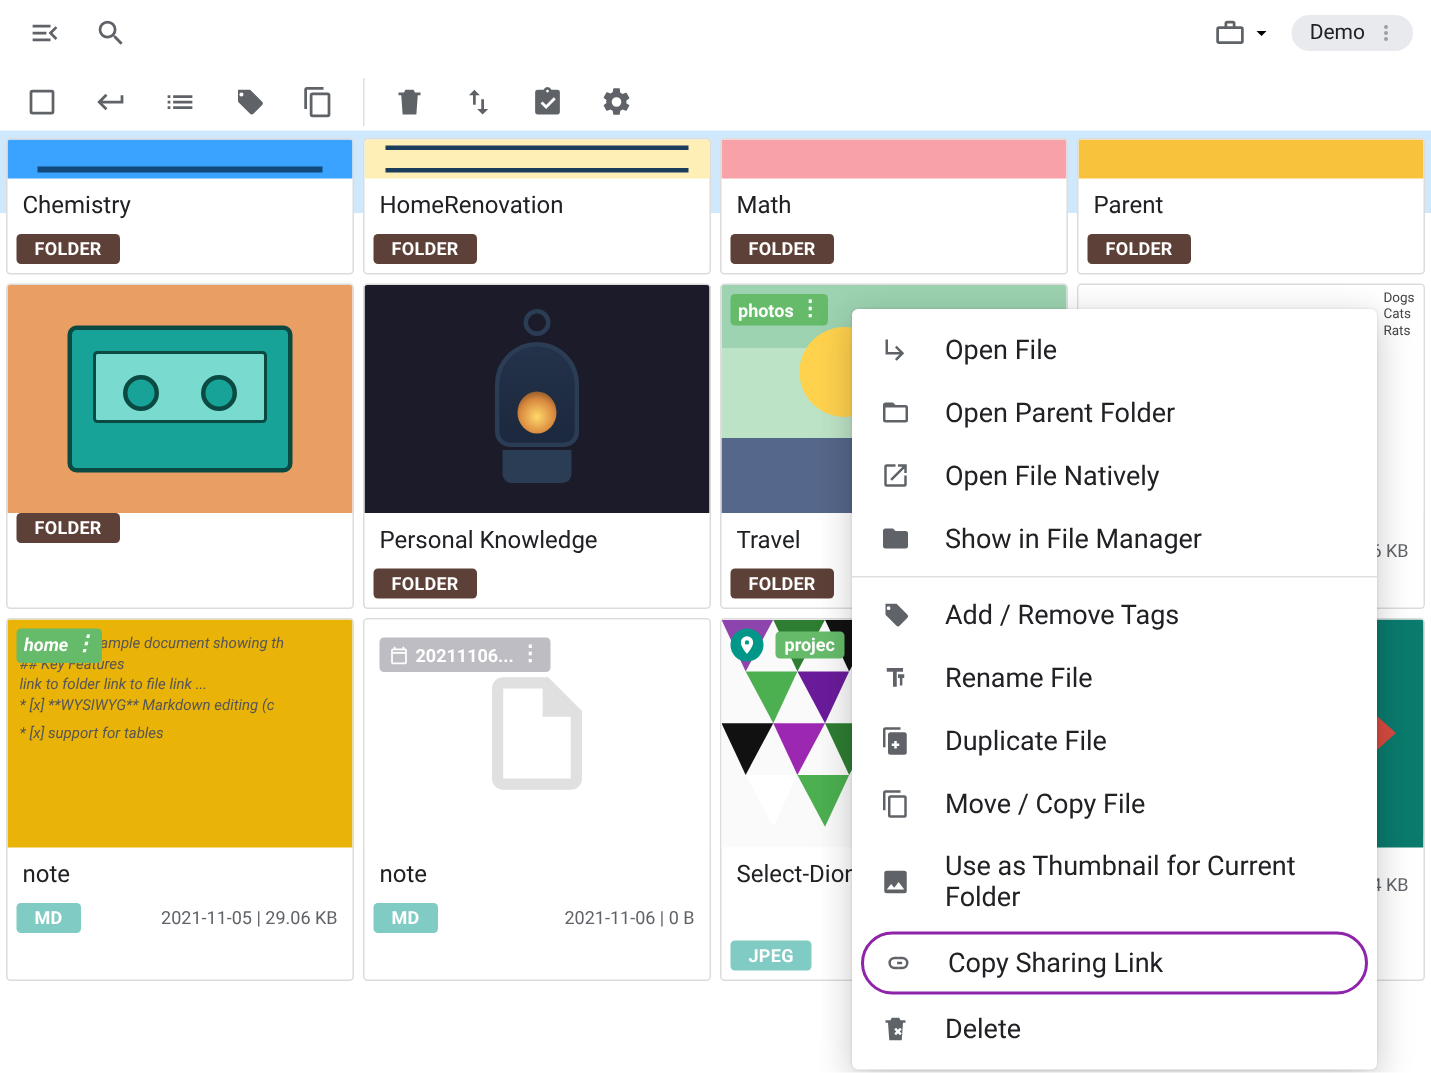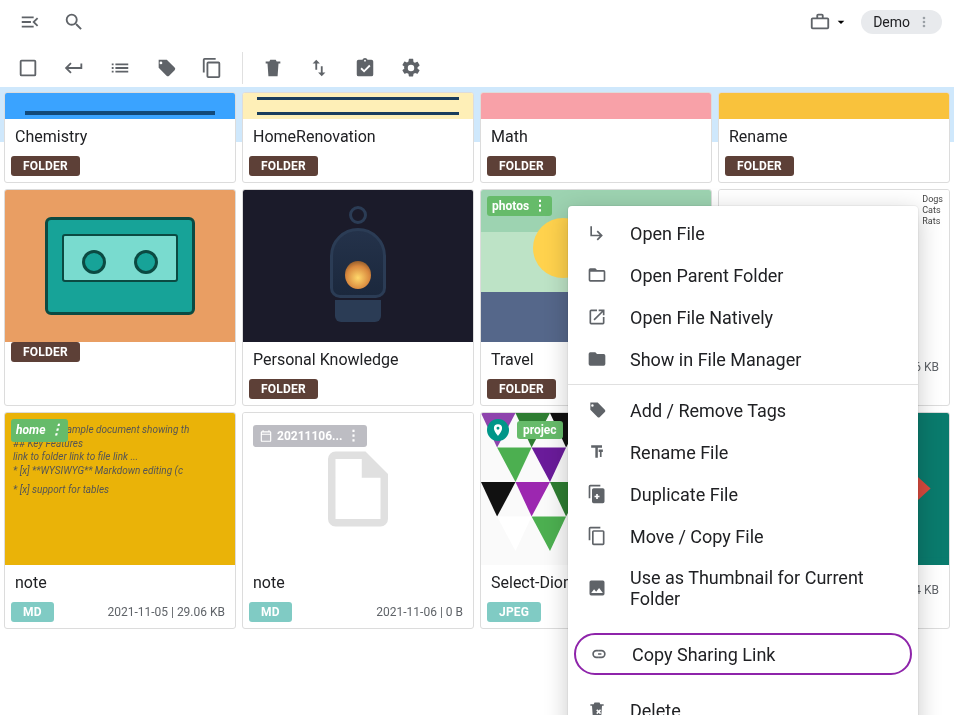--- a/index.html
+++ b/index.html
@@ -86,21 +86,21 @@
     color:#fff;
   }
   .badge {
     background:var(--folder-badge);
     color:#fff; font-weight:700;
     padding:3px 12px; border-radius:3px;
     font-size:12px;
     letter-spacing:.2px;
   }
   .badge.md { background:var(--md-badge); color:#fff; }
-  .badge.jpeg { background:var(--md-badge); color:#fff; }
+  .badge.jpeg { background:var(--md-badge); color:#fff;margin-top:25px; }
   .meta-right {
     color:#5f6368; font-size:12px;
     padding-right:4px;
   }
 
   
   .art-chem { background:#3aa3ff; }
   .art-chem .bar { position:absolute; bottom:4px; left:20px; right:20px; height:4px; background:#11497a; }
   .art-reno { background:#feefb7; }
   .art-reno::after { content:""; position:absolute; left:14px; right:14px; bottom:4px; height:12px; border-top:3px solid #1a3d5c; border-bottom:3px solid #1a3d5c; }
@@ -158,21 +158,21 @@
   .cm-item {
     display:flex; align-items:center; gap:22px;
     padding:10px 18px;
     font-size:18px;
     color:var(--text);
     cursor:pointer;
   }
   .cm-sep { height:1px; background:#e0e0e0; margin:4px 0; }
   .cm-icon { width:22px; height:22px; color:var(--icon-gray); display:flex; align-items:center; justify-content:center; flex:0 0 22px; }
   .cm-highlight {
-    margin:14px 6px; padding:8px 12px;
+    margin:2px 6px; padding:8px 12px;
     border:2.5px solid var(--purple);
     border-radius:22px;
   }
   .cm-highlight .cm-item { padding:0; }
 
   
   svg { display:block; }
   .mi { width:22px; height:22px; fill:currentColor; }
   .mi-sm { width:20px; height:20px; }
 </style>
@@ -278,21 +278,21 @@
   </div>
   <div class="card folder-row1">
     <div class="thumb art-math"></div>
     <div class="title-row">Math</div>
     <div class="badge-row">
         <span class="badge">FOLDER</span>
       </div>
   </div>
   <div class="card folder-row1">
     <div class="thumb art-home"></div>
-    <div class="title-row">Rename</div>
+    <div class="title-row">Parent</div>
     <div class="badge-row">
         <span class="badge">FOLDER</span>
       </div>
   </div>
 
   <div class="card">
     <div class="thumb art-music">
       <div class="cassette">
           <div class="r1"></div>
           <div class="r2"></div>

